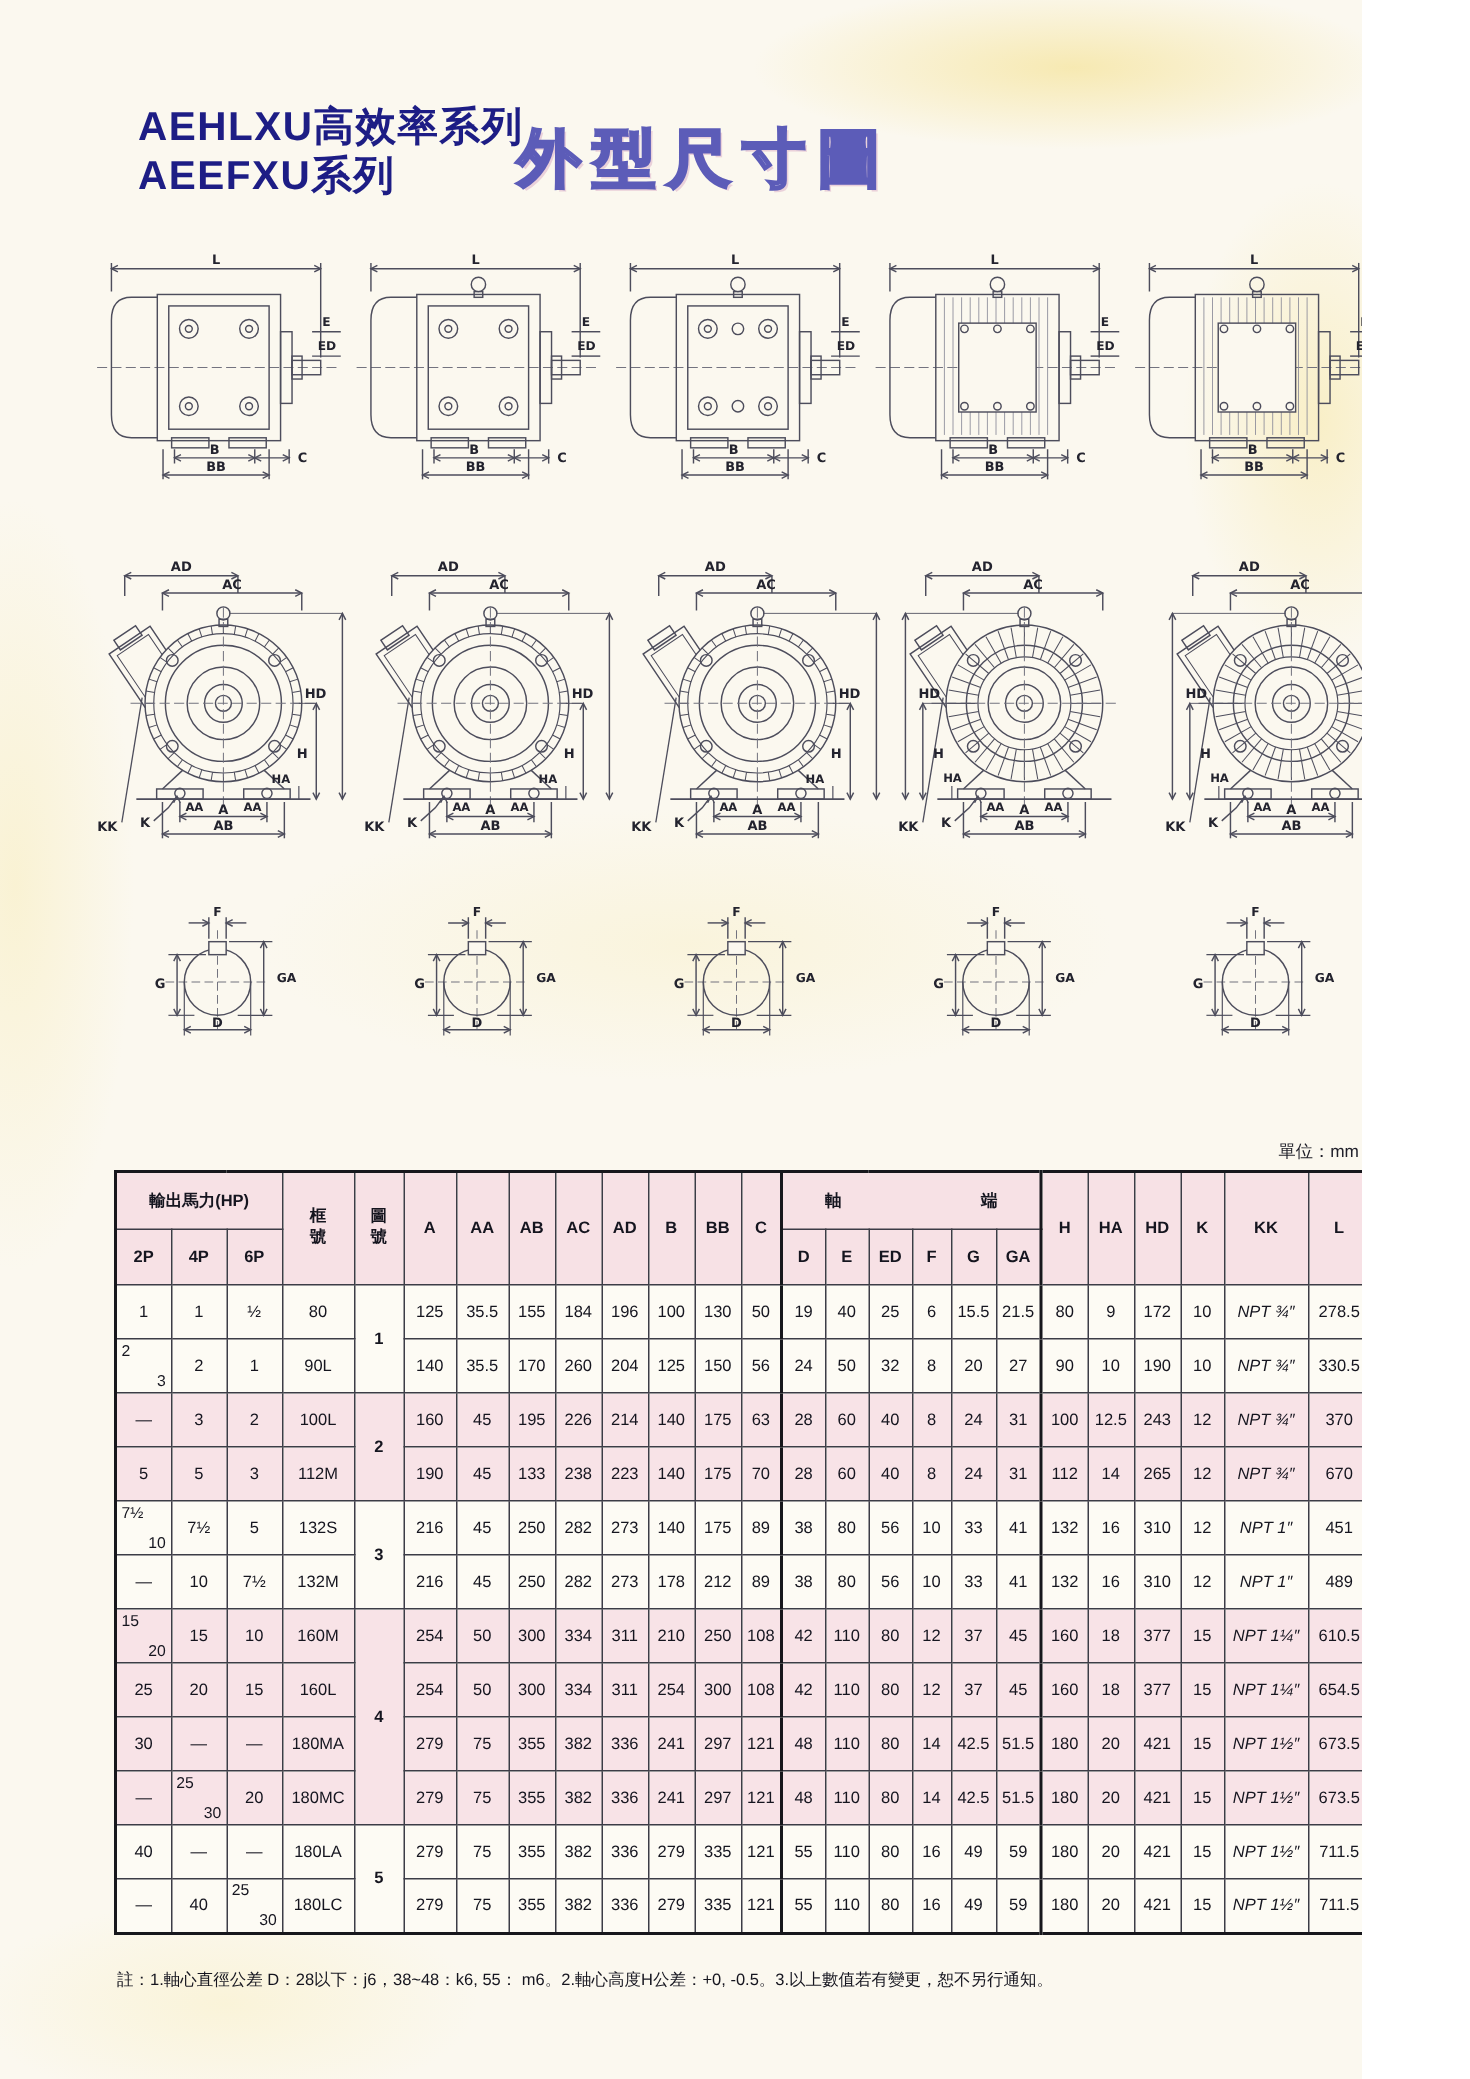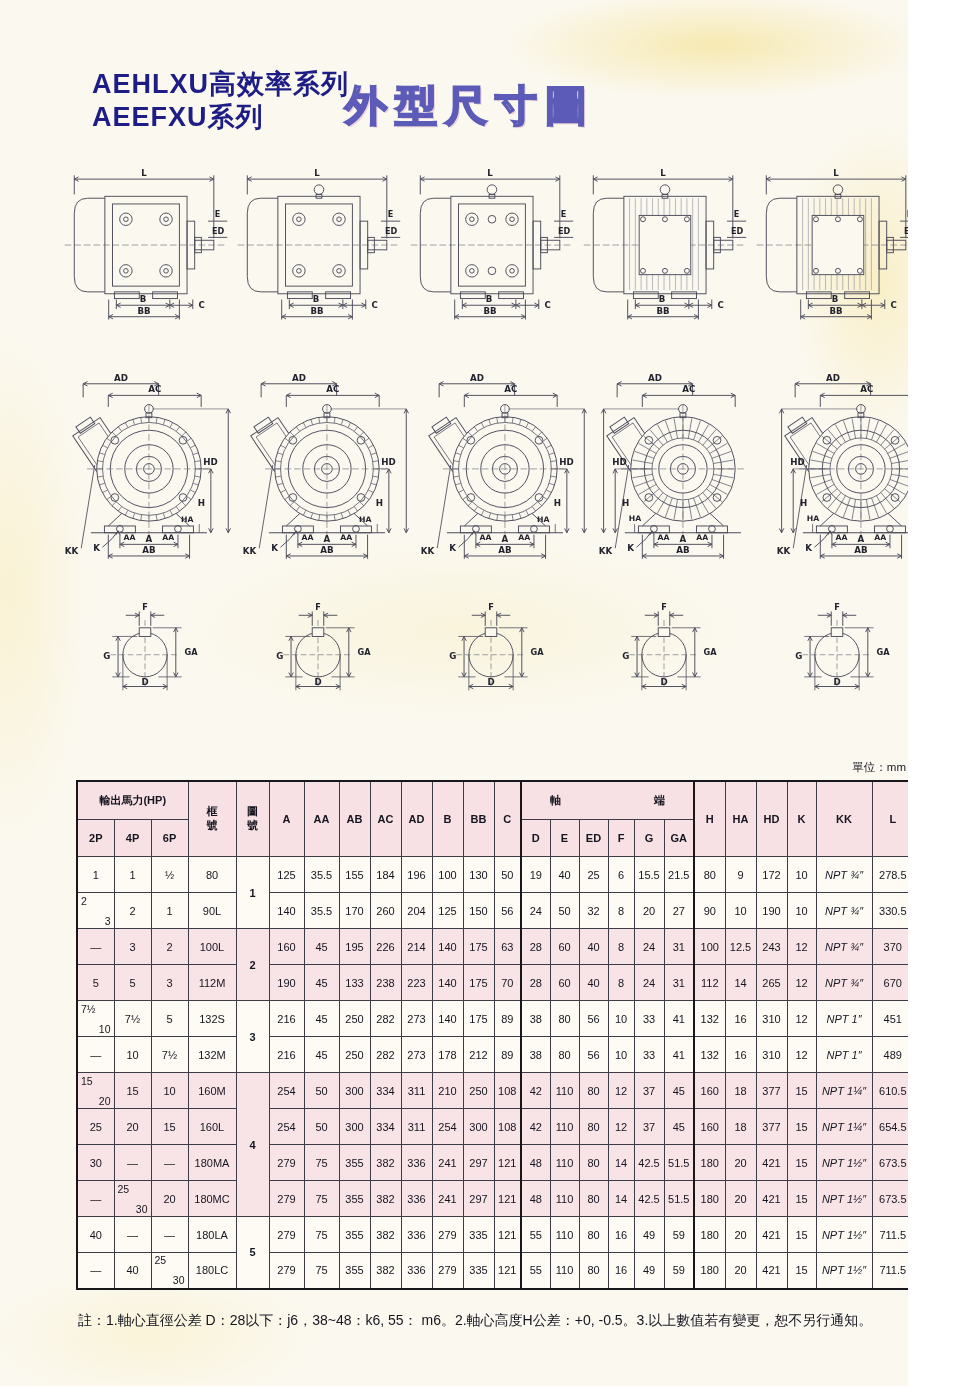--- a/index.html
+++ b/index.html
@@ -47,21 +47,21 @@
   td.fig-cell-num{font-weight:bold;}
   .bl-thick{border-left-width:2px !important;border-left-color:#17171c !important;}
   .vstack span{display:block;line-height:1.25;}
   .shaft-head{display:flex;justify-content:space-between;padding:0 28px;}
   td.kk{font-size:10px;white-space:nowrap;font-style:italic;}
   .dpair{position:relative;display:block;width:100%;height:34px;}
   .dpair .da{position:absolute;top:1px;left:3px;font-size:10.5px;}
   .dpair .db{position:absolute;bottom:1px;right:3px;font-size:10.5px;}
 
   
-  .footnote{position:absolute;left:78px;top:1312px;width:846px;font-size:14px;color:#15151f;}
+  .footnote{position:absolute;left:78px;top:1312px;width:846px;font-size:11px;color:#15151f;}
 </style>
 </head>
 <body>
 
 <div class="page">
 
   <div class="blotch" style="top:-10px;left:500px;width:430px;height:110px;background:radial-gradient(ellipse at center,rgba(243,221,128,0.55),rgba(243,221,128,0) 70%);"></div>
   <div class="blotch" style="top:120px;right:-60px;width:180px;height:320px;background:radial-gradient(ellipse at center,rgba(246,228,150,0.45),rgba(246,228,150,0) 70%);"></div>
   <div class="blotch" style="top:330px;left:-70px;width:160px;height:520px;background:radial-gradient(ellipse at center,rgba(247,233,170,0.40),rgba(247,233,170,0) 70%);"></div>
   <div class="blotch" style="top:540px;left:180px;width:560px;height:180px;background:radial-gradient(ellipse at center,rgba(247,236,185,0.35),rgba(247,236,185,0) 72%);"></div>

